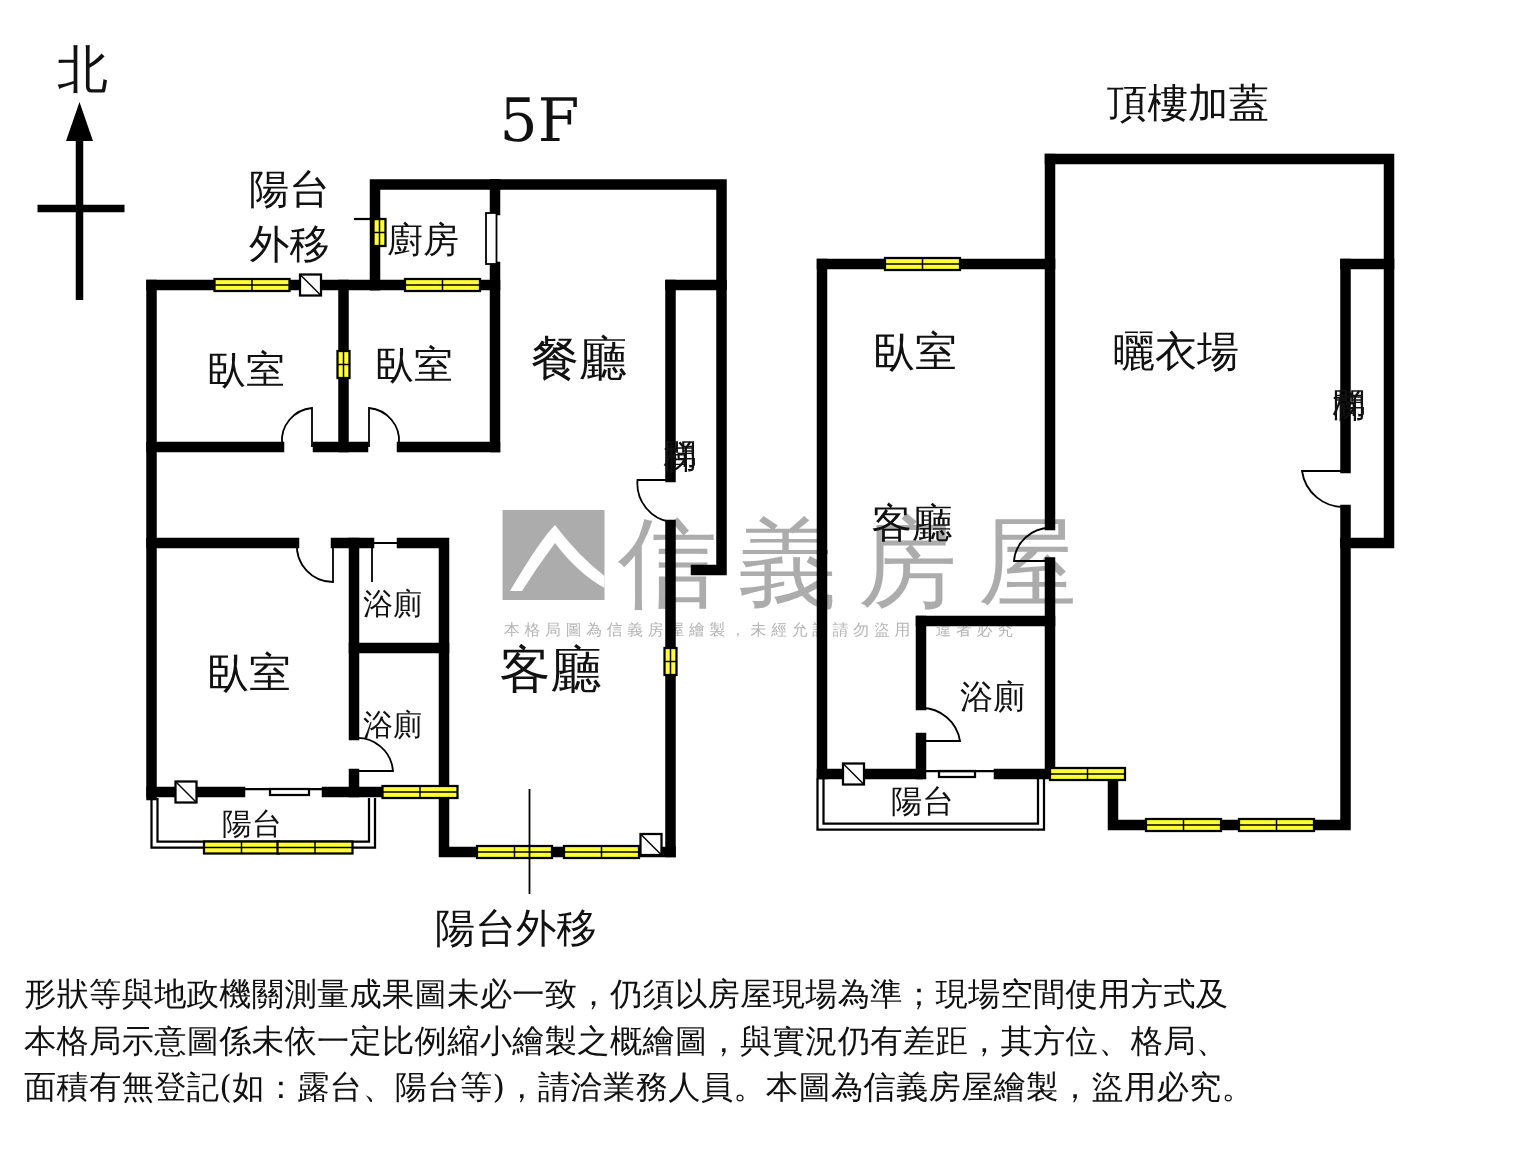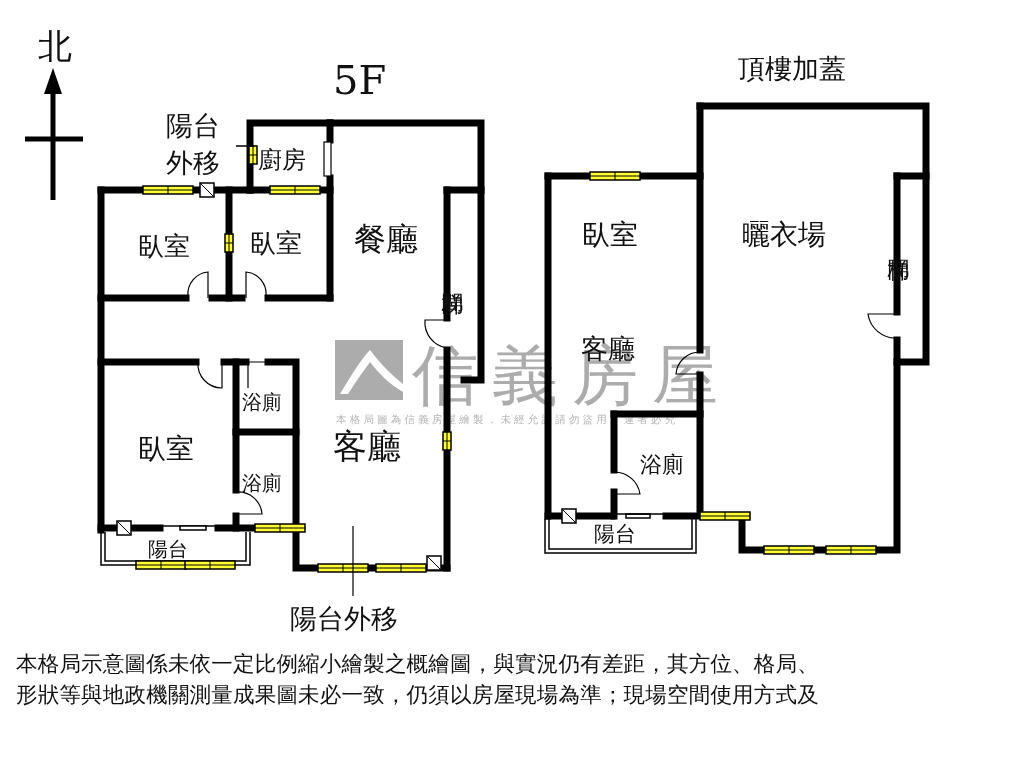--- a/index.html
+++ b/index.html
@@ -174,15 +174,16 @@
     <text class="lbl" x="582" y="244" font-size="28">臥室</text>
     <text class="lbl" x="581" y="358" font-size="27">客廳</text>
     <text class="lbl" x="742" y="244" font-size="28">曬衣場</text>
     <text class="lbl" x="899" y="242" font-size="22" style="writing-mode:vertical-rl">梯間</text>
     <text class="lbl" x="640" y="472" font-size="22">浴廁</text>
     <text class="lbl" x="594" y="541" font-size="21">陽台</text>
   </g>
 </svg>
 
 <div id="disclaimer">
+  <div>形狀等與地政機關測量成果圖未必一致，仍須以房屋現場為準；現場空間使用方式及</div>
   <div>本格局示意圖係未依一定比例縮小繪製之概繪圖，與實況仍有差距，其方位、格局、</div>
-  <div>形狀等與地政機關測量成果圖未必一致，仍須以房屋現場為準；現場空間使用方式及</div>
+  <div>面積有無登記(如：露台、陽台等)，請洽業務人員。本圖為信義房屋繪製，盜用必究。</div>
 </div>
 
 </body></html>

